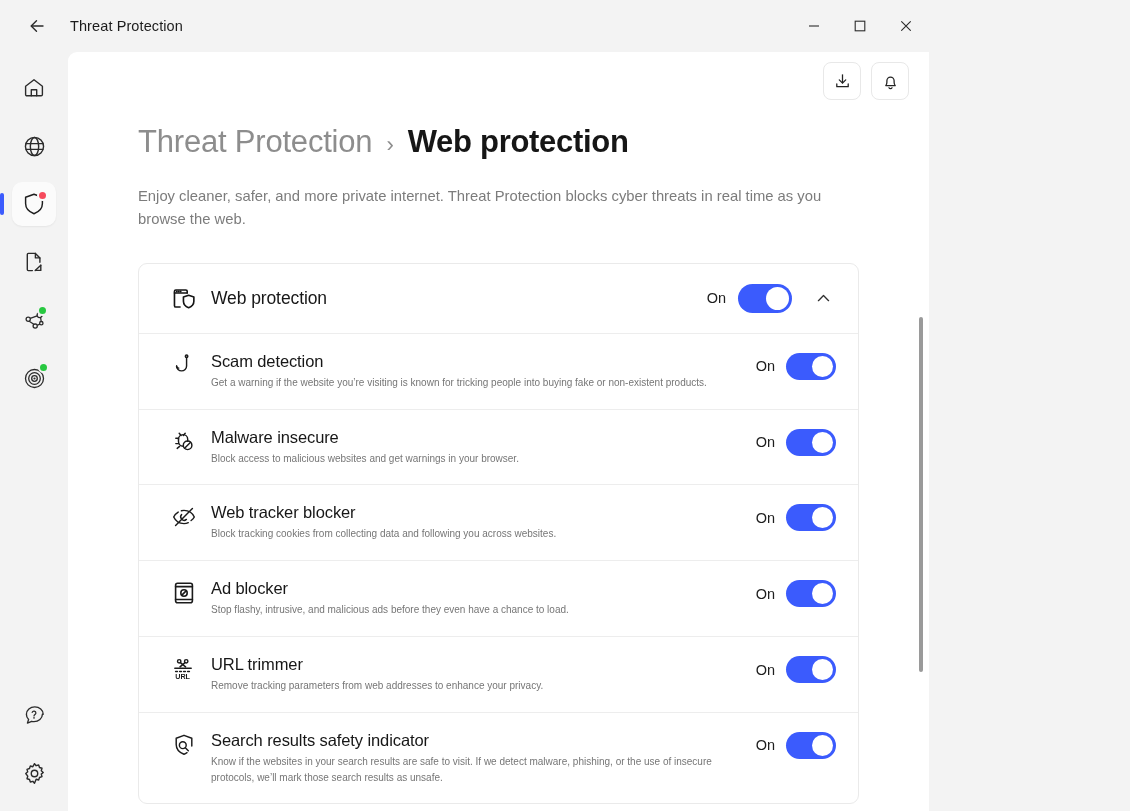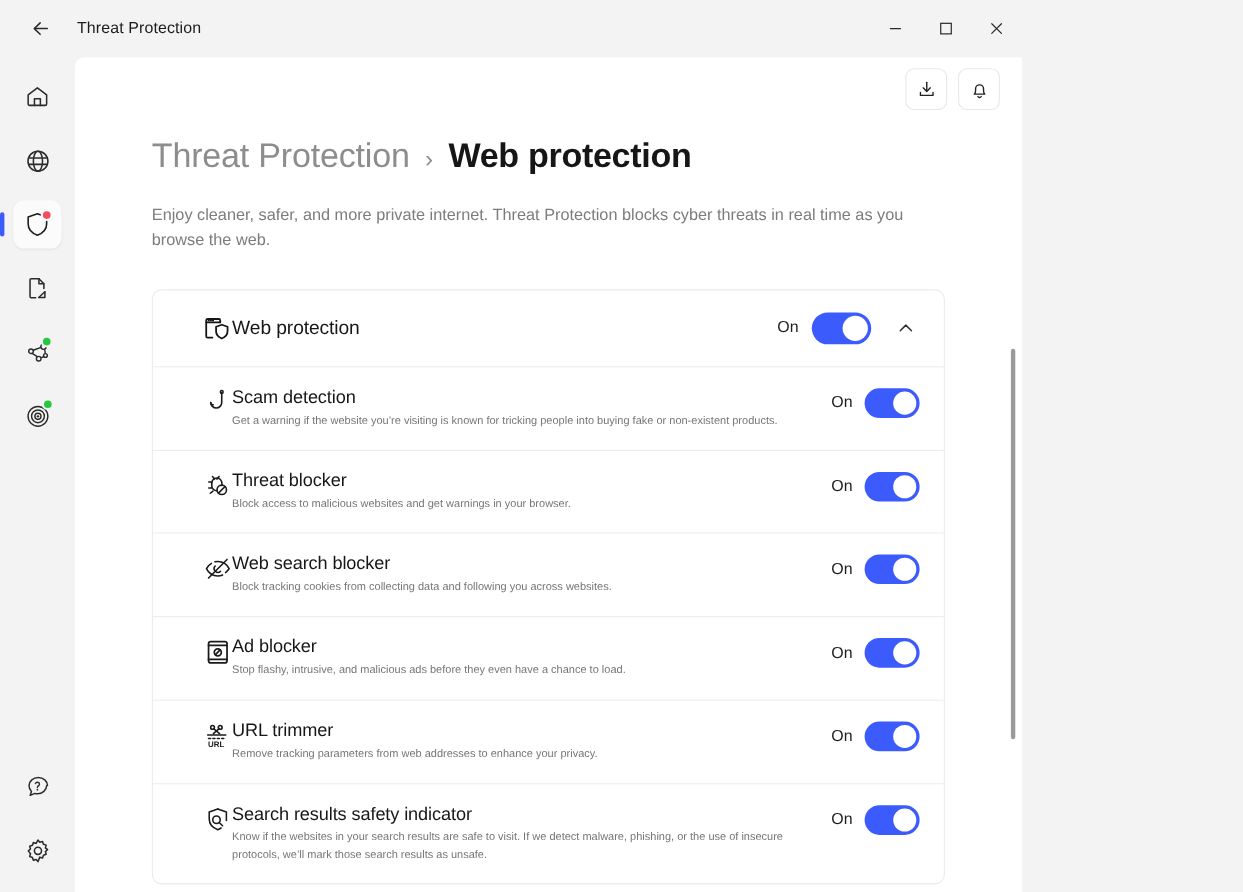--- a/index.html
+++ b/index.html
@@ -111,21 +111,21 @@
   }
   .row {
     display: flex; align-items: flex-start;
     padding: 18px 22px 18px 20px;
     border-bottom: 1px solid #ededed;
   }
   .row:last-child { border-bottom: none; }
   .row.head { align-items: center; padding: 20px 22px 20px 20px; }
   .row-icon {
     flex: 0 0 52px; width: 52px;
-    display: flex; align-items: flex-start; justify-content: flex-end;
+    display: flex; align-items: flex-start; justify-content: flex-start;
     padding-left: 12px; padding-top: 1px;
   }
   .row.head .row-icon { align-items: center; padding-top: 0; }
   .row-text { flex: 1 1 auto; min-width: 0; padding-right: 20px; }
   .row-title { font-size: 16.5px; color: #171717; letter-spacing: -.1px; }
   .row.head .row-title { font-size: 17.5px; }
   .row-sub {
     margin-top: 4px;
     font-size: 10px; line-height: 1.58; color: #767676;
     max-width: 700px;
@@ -386,21 +386,21 @@
                   <path d="M8.2 4.2l1.9 2.3M14.2 4.2l-1.9 2.3"></path>
                   <path d="M7.5 10.2a4.6 4.6 0 0 1 9.2 0v2.1"></path>
                   <path d="M7.5 10.2v2.3c0 2.6 2.1 4.7 4.6 4.7"></path>
                   <path d="M4.8 9.2h2.7M4.8 14.6h2.8M6.2 19.4l2.4-2"></path>
                   <circle cx="16.6" cy="16.3" r="4.3"></circle>
                   <path d="M13.6 19.3l6-6"></path>
                 </svg>
               </span>
             </div>
             <div class="row-text">
-              <div class="row-title">Threat blocker</div>
+              <div class="row-title">Malware insecure</div>
               <div class="row-sub">Block access to malicious websites and get warnings in your browser.</div>
             </div>
             <div class="row-ctl">
               <span class="ctl-label">On</span>
               <div class="toggle">
                 <span class="knob"></span>
               </div>
             </div>
           </div>
 
@@ -409,21 +409,21 @@
               <span>
                 <svg width="26" height="26" viewBox="0 0 26 26" fill="none" stroke="#1b1b1b" stroke-width="1.45" stroke-linecap="round" stroke-linejoin="round">
                   <path d="M7.2 8.1C5.2 9.3 3.6 11 2.7 13c1.9 4 5.9 6.6 10.3 6.6 1.5 0 3-.3 4.3-.9"></path>
                   <path d="M20.1 16.5c1.4-1 2.6-2.3 3.2-3.5-1.9-4-5.9-6.6-10.3-6.6-.9 0-1.8.1-2.6.3"></path>
                   <path d="M10.6 10.6a3.4 3.4 0 0 0 4.8 4.8"></path>
                   <path d="M4.6 21.4L21.4 4.6"></path>
                 </svg>
               </span>
             </div>
             <div class="row-text">
-              <div class="row-title">Web search blocker</div>
+              <div class="row-title">Web tracker blocker</div>
               <div class="row-sub">Block tracking cookies from collecting data and following you across websites.</div>
             </div>
             <div class="row-ctl">
               <span class="ctl-label">On</span>
               <div class="toggle">
                 <span class="knob"></span>
               </div>
             </div>
           </div>
 

